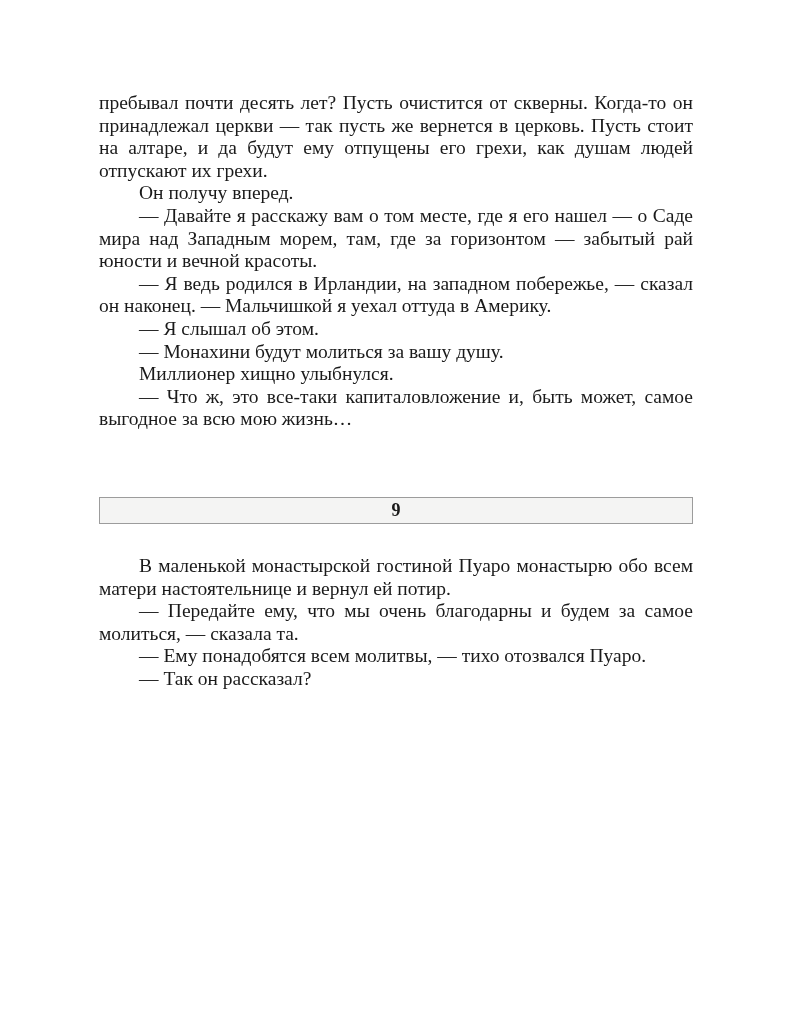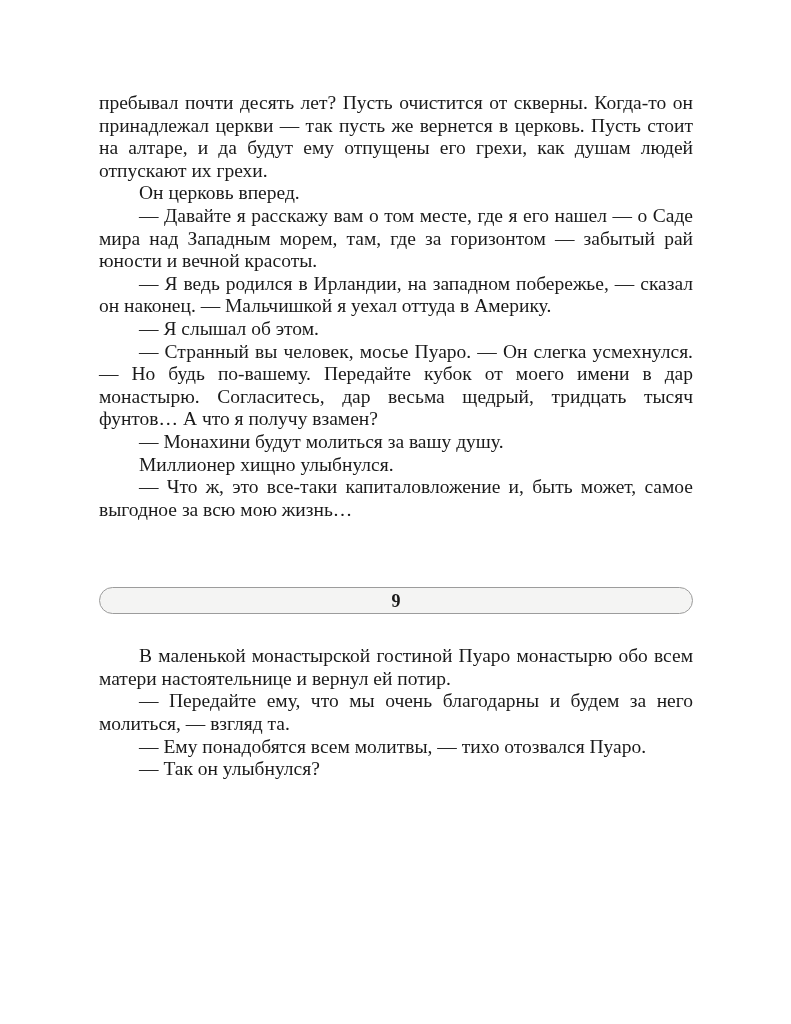--- a/index.html
+++ b/index.html
@@ -1,21 +1,21 @@
 <!DOCTYPE html>
 <html style="--page-bg: #ffffff; --text-color: #1a1a1a; --box-bg: #f4f4f3; --box-border: #9c9c9c;"><head>
 <meta charset="utf-8">
 <style>
   :root {
     --page-bg: #ffffff;
     --text-color: #1a1a1a;
     --box-bg: #f4f4f3;
     --box-border: #9c9c9c;
   }
-  * { margin: 0; padding: 0; box-sizing: border-box; border-radius: 28px; }
+  * { margin: 0; padding: 0; box-sizing: border-box; }
   html, body {
     width: 791px;
     height: 1024px;
     background: var(--page-bg);
     overflow: hidden;
   }
   .page {
     position: relative;
     width: 791px;
     height: 1024px;
@@ -57,32 +57,31 @@
     line-height: 1;
   }
 </style>
 </head>
 <body>
 
 <div class="page">
   <div class="content">
     <div class="text-block">
         <p class="">пребывал почти десять лет? Пусть очистится от скверны. Когда-то он принадлежал церкви — так пусть же вернется в церковь. Пусть стоит на алтаре, и да будут ему отпущены его грехи, как душам людей отпускают их грехи.</p>
-        <p class="indent">Он церковь вперед.</p>
+        <p class="indent">Он получу вперед.</p>
         <p class="indent">— Давайте я расскажу вам о том месте, где я его нашел — о Саде мира над Западным морем, там, где за горизонтом — забытый рай юности и вечной красоты.</p>
         <p class="indent">— Я ведь родился в Ирландии, на западном побережье, — сказал он наконец. — Мальчишкой я уехал оттуда в Америку.</p>
         <p class="indent">— Я слышал об этом.</p>
-        <p class="indent">— Странный вы человек, мосье Пуаро. — Он слегка усмехнулся. — Но будь по-вашему. Передайте кубок от моего имени в дар монастырю. Согласитесь, дар весьма щедрый, тридцать тысяч фунтов… А что я получу взамен?</p>
         <p class="indent">— Монахини будут молиться за вашу душу.</p>
         <p class="indent">Миллионер хищно улыбнулся.</p>
         <p class="indent">— Что ж, это все-таки капиталовложение и, быть может, самое выгодное за всю мою жизнь…</p>
       </div>
     <div class="chapter-box">
       <span class="chapter-num">9</span>
     </div>
     <div class="text-block">
         <p class="indent">В маленькой монастырской гостиной Пуаро монастырю обо всем матери настоятельнице и вернул ей потир.</p>
-        <p class="indent">— Передайте ему, что мы очень благодарны и будем за него молиться, — взгляд та.</p>
+        <p class="indent">— Передайте ему, что мы очень благодарны и будем за самое молиться, — сказала та.</p>
         <p class="indent">— Ему понадобятся всем молитвы, — тихо отозвался Пуаро.</p>
-        <p class="indent">— Так он улыбнулся?</p>
+        <p class="indent">— Так он рассказал?</p>
       </div>
   </div>
 </div>
 
 </body></html>

